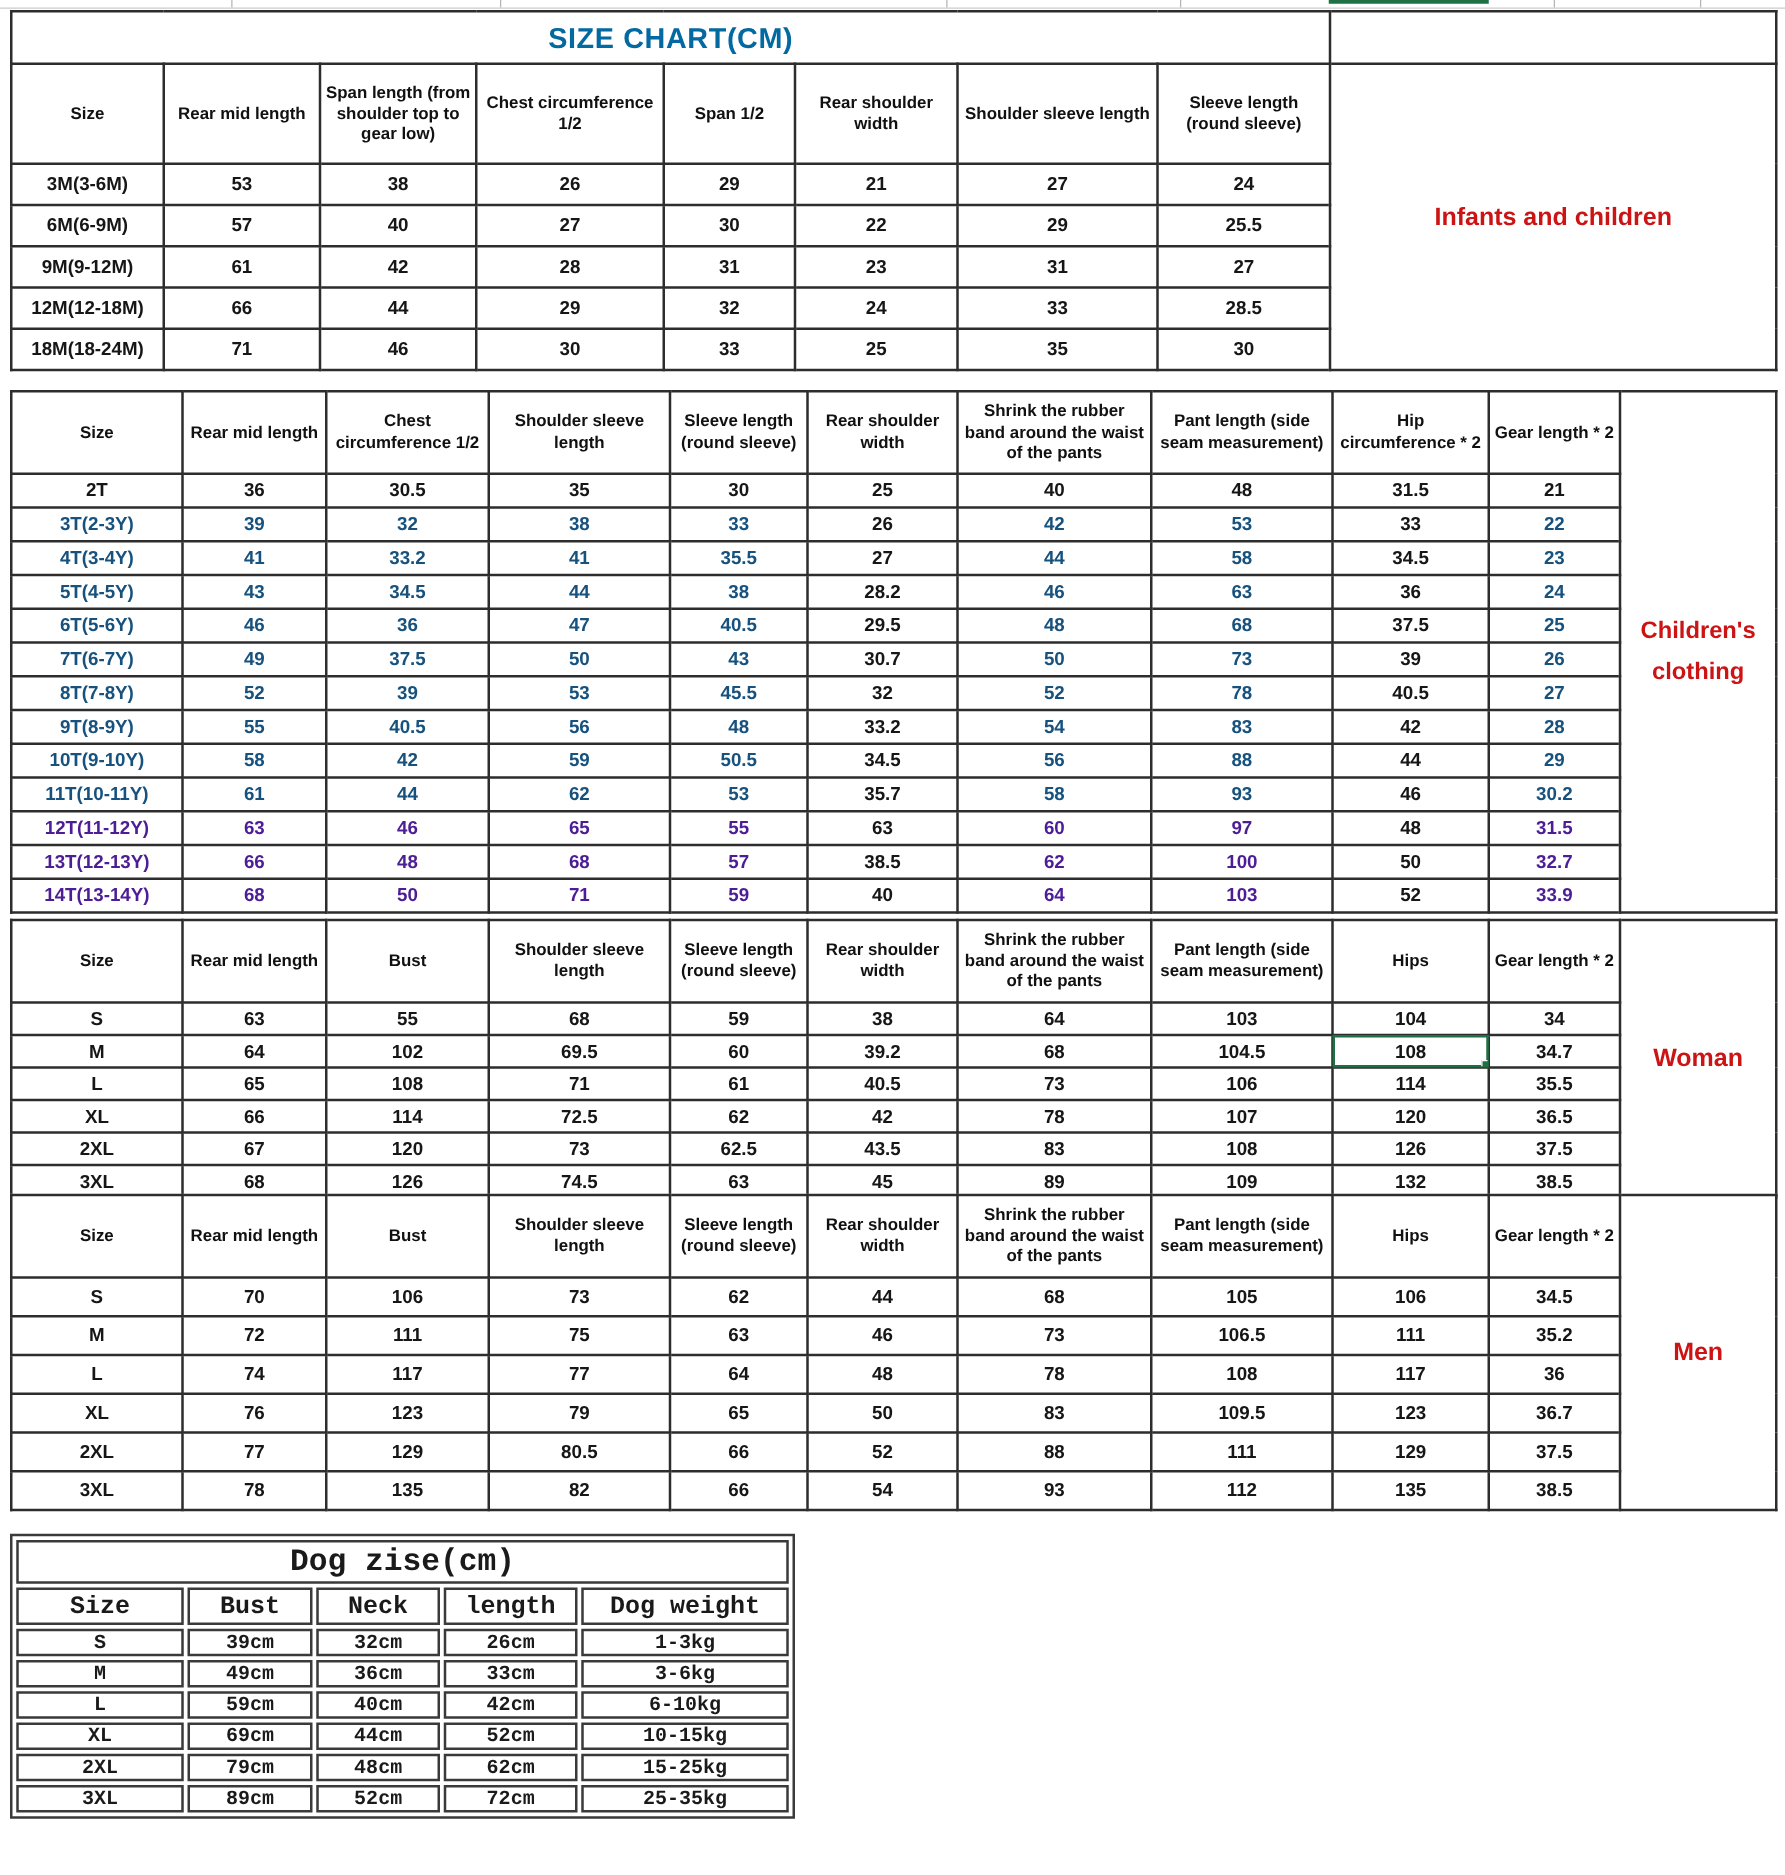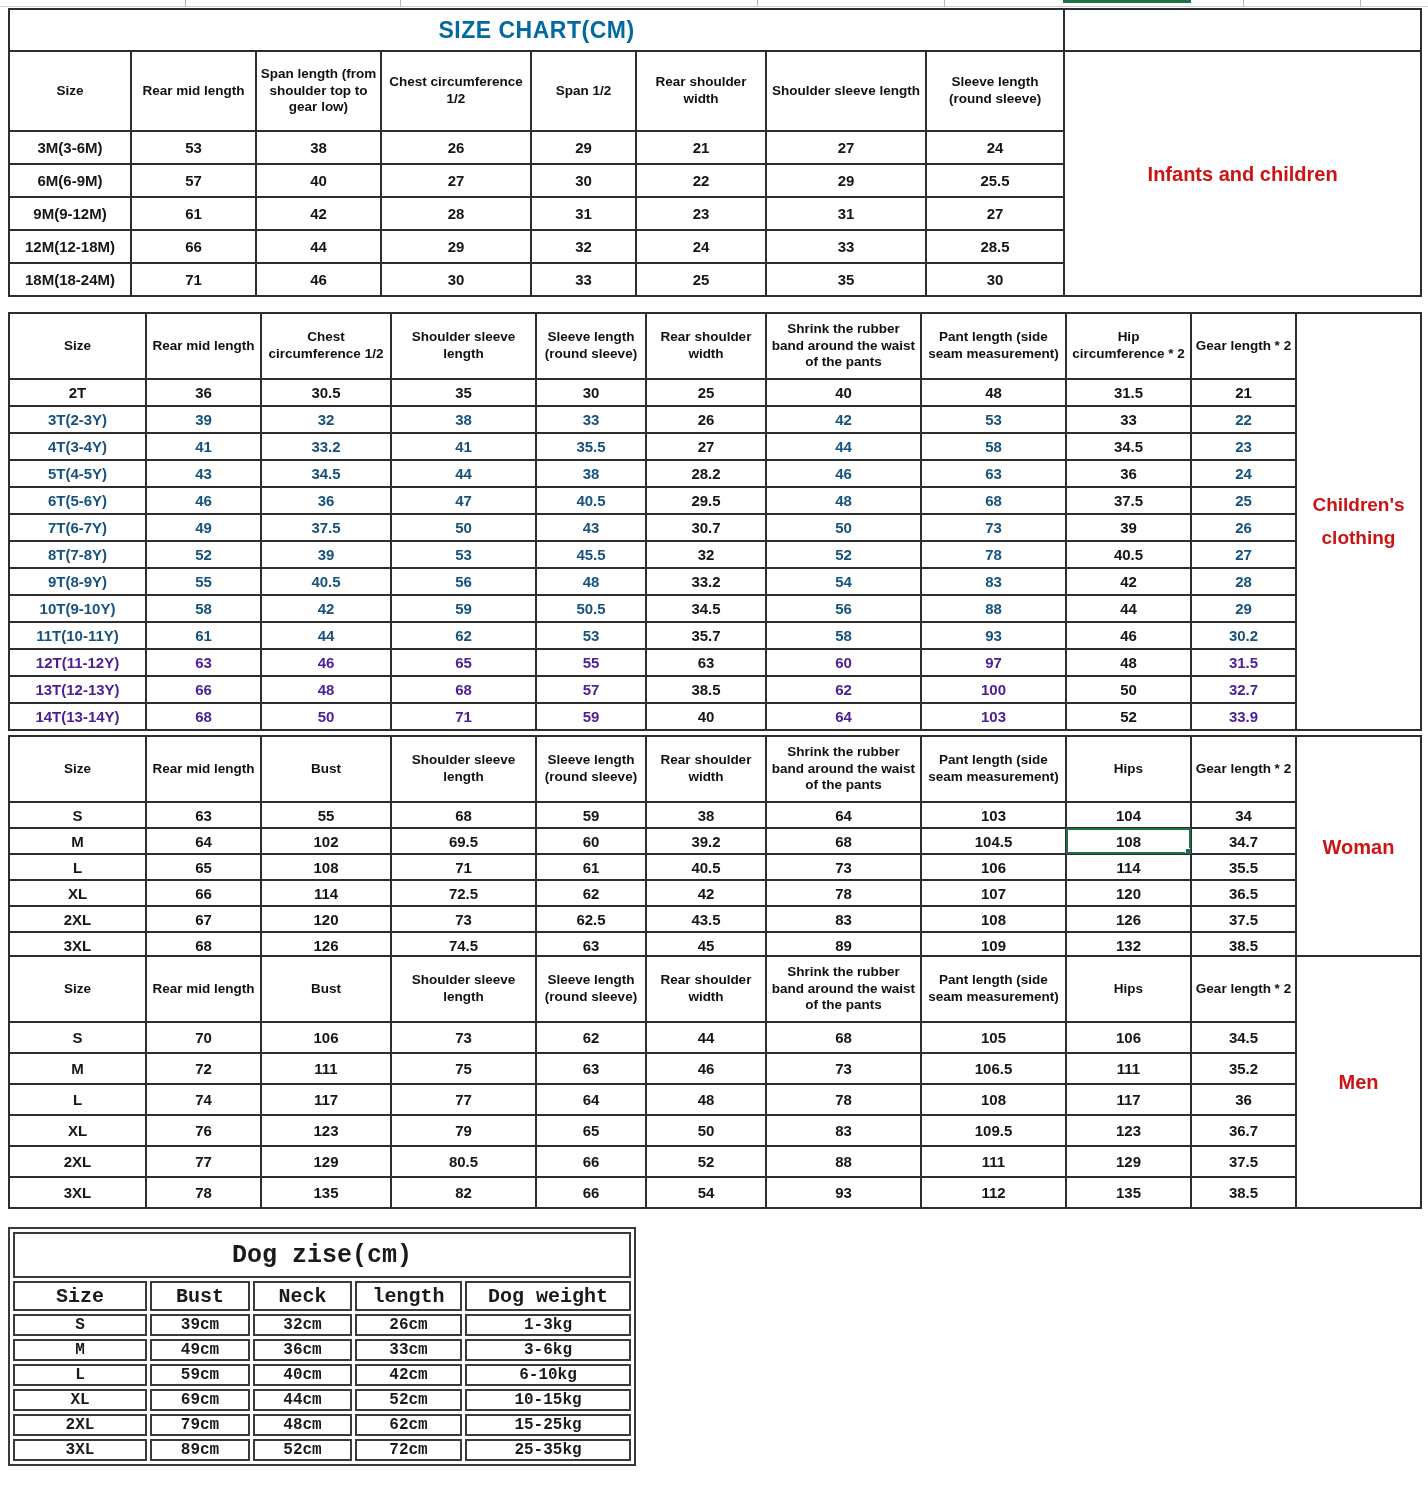--- a/index.html
+++ b/index.html
@@ -61,21 +61,21 @@
   
   #t-dog{
     left:8px;top:1227px;width:628px;position:absolute;
     border-collapse:separate;border-spacing:3px;border:2px solid #3a3a3a;
     table-layout:fixed;background:#fff;
   }
   #t-dog td,#t-dog th{
     border:2px solid #3a3a3a;text-align:center;vertical-align:middle;
     padding:0 2px;overflow:hidden;background:#fff;
   }
-  #t-dog .r-title{height:46px;}
+  #t-dog .r-title{height:35px;}
   #t-dog .r-head{height:30px;}
   #t-dog .r-data{height:22px;}
   #t-dog .r-last{height:38px;}
   .dog-title{
     background:#e3e3e3;font-family:"Liberation Mono",monospace;
     font-weight:bold;font-size:25px;color:#1a1a1a;
   }
   .dog-head{font-family:"Liberation Mono",monospace;font-weight:bold;font-size:20px;color:#1a1a1a;}
   .dog-num,.dog-rowhead{font-family:"Liberation Mono",monospace;font-weight:bold;font-size:16px;color:#1a1a1a;}
 </style>

